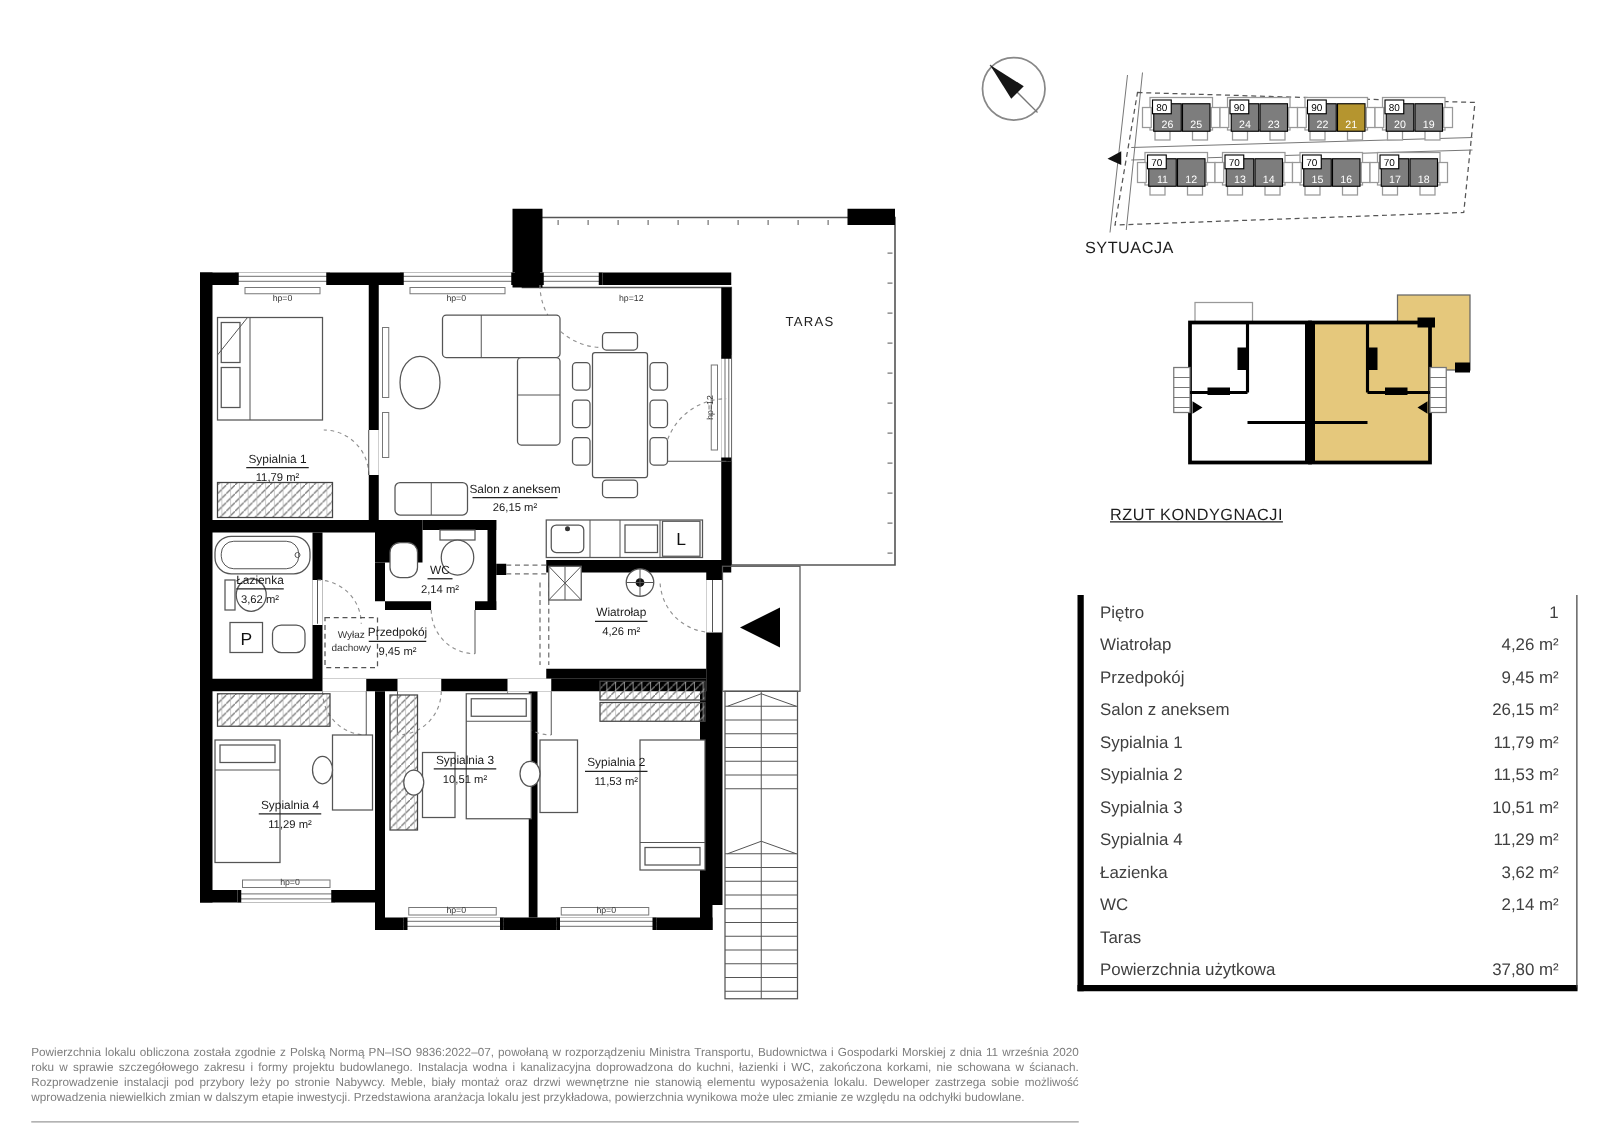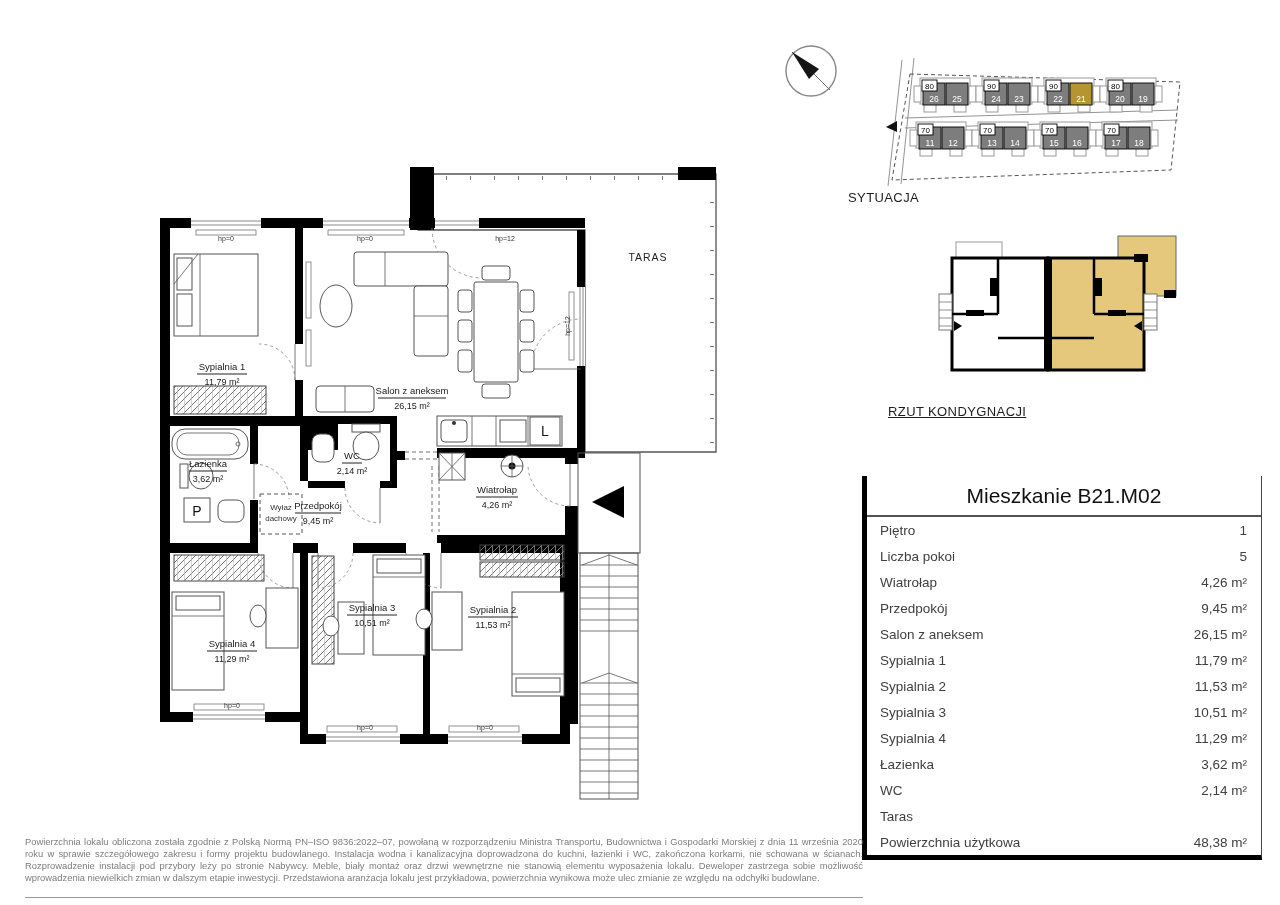--- a/index.html
+++ b/index.html
@@ -160,21 +160,21 @@
             <rect x="1" y="-1" width="22" height="22" fill="#7d7d7d" stroke="#000" stroke-width="0.9"></rect>
             <text x="12" y="18" text-anchor="middle" font-size="8.5" fill="#fff" font-family="&quot;Liberation Sans&quot;,sans-serif">17</text>
             <rect x="24" y="-1" width="22" height="22" fill="#7d7d7d" stroke="#000" stroke-width="0.9"></rect>
             <text x="35" y="18" text-anchor="middle" font-size="8.5" fill="#fff" font-family="&quot;Liberation Sans&quot;,sans-serif">18</text>
             <rect x="0" y="-4" width="15" height="11" fill="#fff" stroke="#000" stroke-width="0.9"></rect>
             <text x="7.5" y="5" text-anchor="middle" font-size="8" fill="#000" font-family="&quot;Liberation Sans&quot;,sans-serif">70</text>
           </g>
         </g>
     </svg>
   </div>
-  <div class="abs caption" style="left:848px;top:190px;">SYTUACJA</div>
+  <div class="abs caption" style="left:868px;top:190px;">SYTUACJA</div>
 
   <div class="abs" style="left:938px;top:230px;">
     <svg width="250" height="168" viewBox="0 0 250 168">
 
       <rect x="18" y="12" x2="0" width="46" height="18" fill="#fff" stroke="#999" stroke-width="1"></rect>
       <rect x="14" y="28" width="96" height="112" fill="#fff" stroke="#000" stroke-width="3"></rect>
       <rect x="1" y="64" width="13" height="36" fill="#fff" stroke="#777" stroke-width="1"></rect>
       <line x1="1" y1="72" x2="14" y2="72" class="thin2"></line>
         <line x1="1" y1="80" x2="14" y2="80" class="thin2"></line>
       <line x1="1" y1="88" x2="14" y2="88" class="thin2"></line>
@@ -519,31 +519,26 @@
       <text x="345" y="77" class="tiny">hp=12</text>
       <text x="410" y="162" class="tiny" transform="rotate(-90 410 162)">hp=12</text>
       <text x="72" y="544" class="tiny">hp=0</text>
       <text x="205" y="566" class="tiny">hp=0</text>
       <text x="325" y="566" class="tiny">hp=0</text>
     </g>
   </svg>
   </div>
 
   <div class="abs info-table">
-    <div class="tbl-title">Mieszkanie B21.M02</div>
     <div id="tblRows">
         <div class="trow">
           <span class="lab">Piętro</span>
           <span class="val">1</span>
         </div>
         <div class="trow">
-          <span class="lab">Liczba pokoi</span>
-          <span class="val">5</span>
-        </div>
-        <div class="trow">
           <span class="lab">Wiatrołap</span>
           <span class="val">4,26 m²</span>
         </div>
         <div class="trow">
           <span class="lab">Przedpokój</span>
           <span class="val">9,45 m²</span>
         </div>
         <div class="trow">
           <span class="lab">Salon z aneksem</span>
           <span class="val">26,15 m²</span>
@@ -571,20 +566,20 @@
         <div class="trow">
           <span class="lab">WC</span>
           <span class="val">2,14 m²</span>
         </div>
         <div class="trow">
           <span class="lab">Taras</span>
           <span class="val"></span>
         </div>
         <div class="trow bold">
           <span class="lab">Powierzchnia użytkowa</span>
-          <span class="val">48,38 m²</span>
+          <span class="val">37,80 m²</span>
         </div>
       </div>
   </div>
 
   <div class="abs disclaimer">Powierzchnia lokalu obliczona została zgodnie z Polską Normą PN–ISO 9836:2022–07, powołaną w rozporządzeniu Ministra Transportu, Budownictwa i Gospodarki Morskiej z dnia 11 września 2020 roku w sprawie szczegółowego zakresu i formy projektu budowlanego. Instalacja wodna i kanalizacyjna doprowadzona do kuchni, łazienki i WC, zakończona korkami, nie schowana w ścianach. Rozprowadzenie instalacji pod przybory leży po stronie Nabywcy. Meble, biały montaż oraz drzwi wewnętrzne nie stanowią elementu wyposażenia lokalu. Deweloper zastrzega sobie możliwość wprowadzenia niewielkich zmian w dalszym etapie inwestycji. Przedstawiona aranżacja lokalu jest przykładowa, powierzchnia wynikowa może ulec zmianie ze względu na odchyłki budowlane.</div>
 
 </div>
 
 </body></html>

